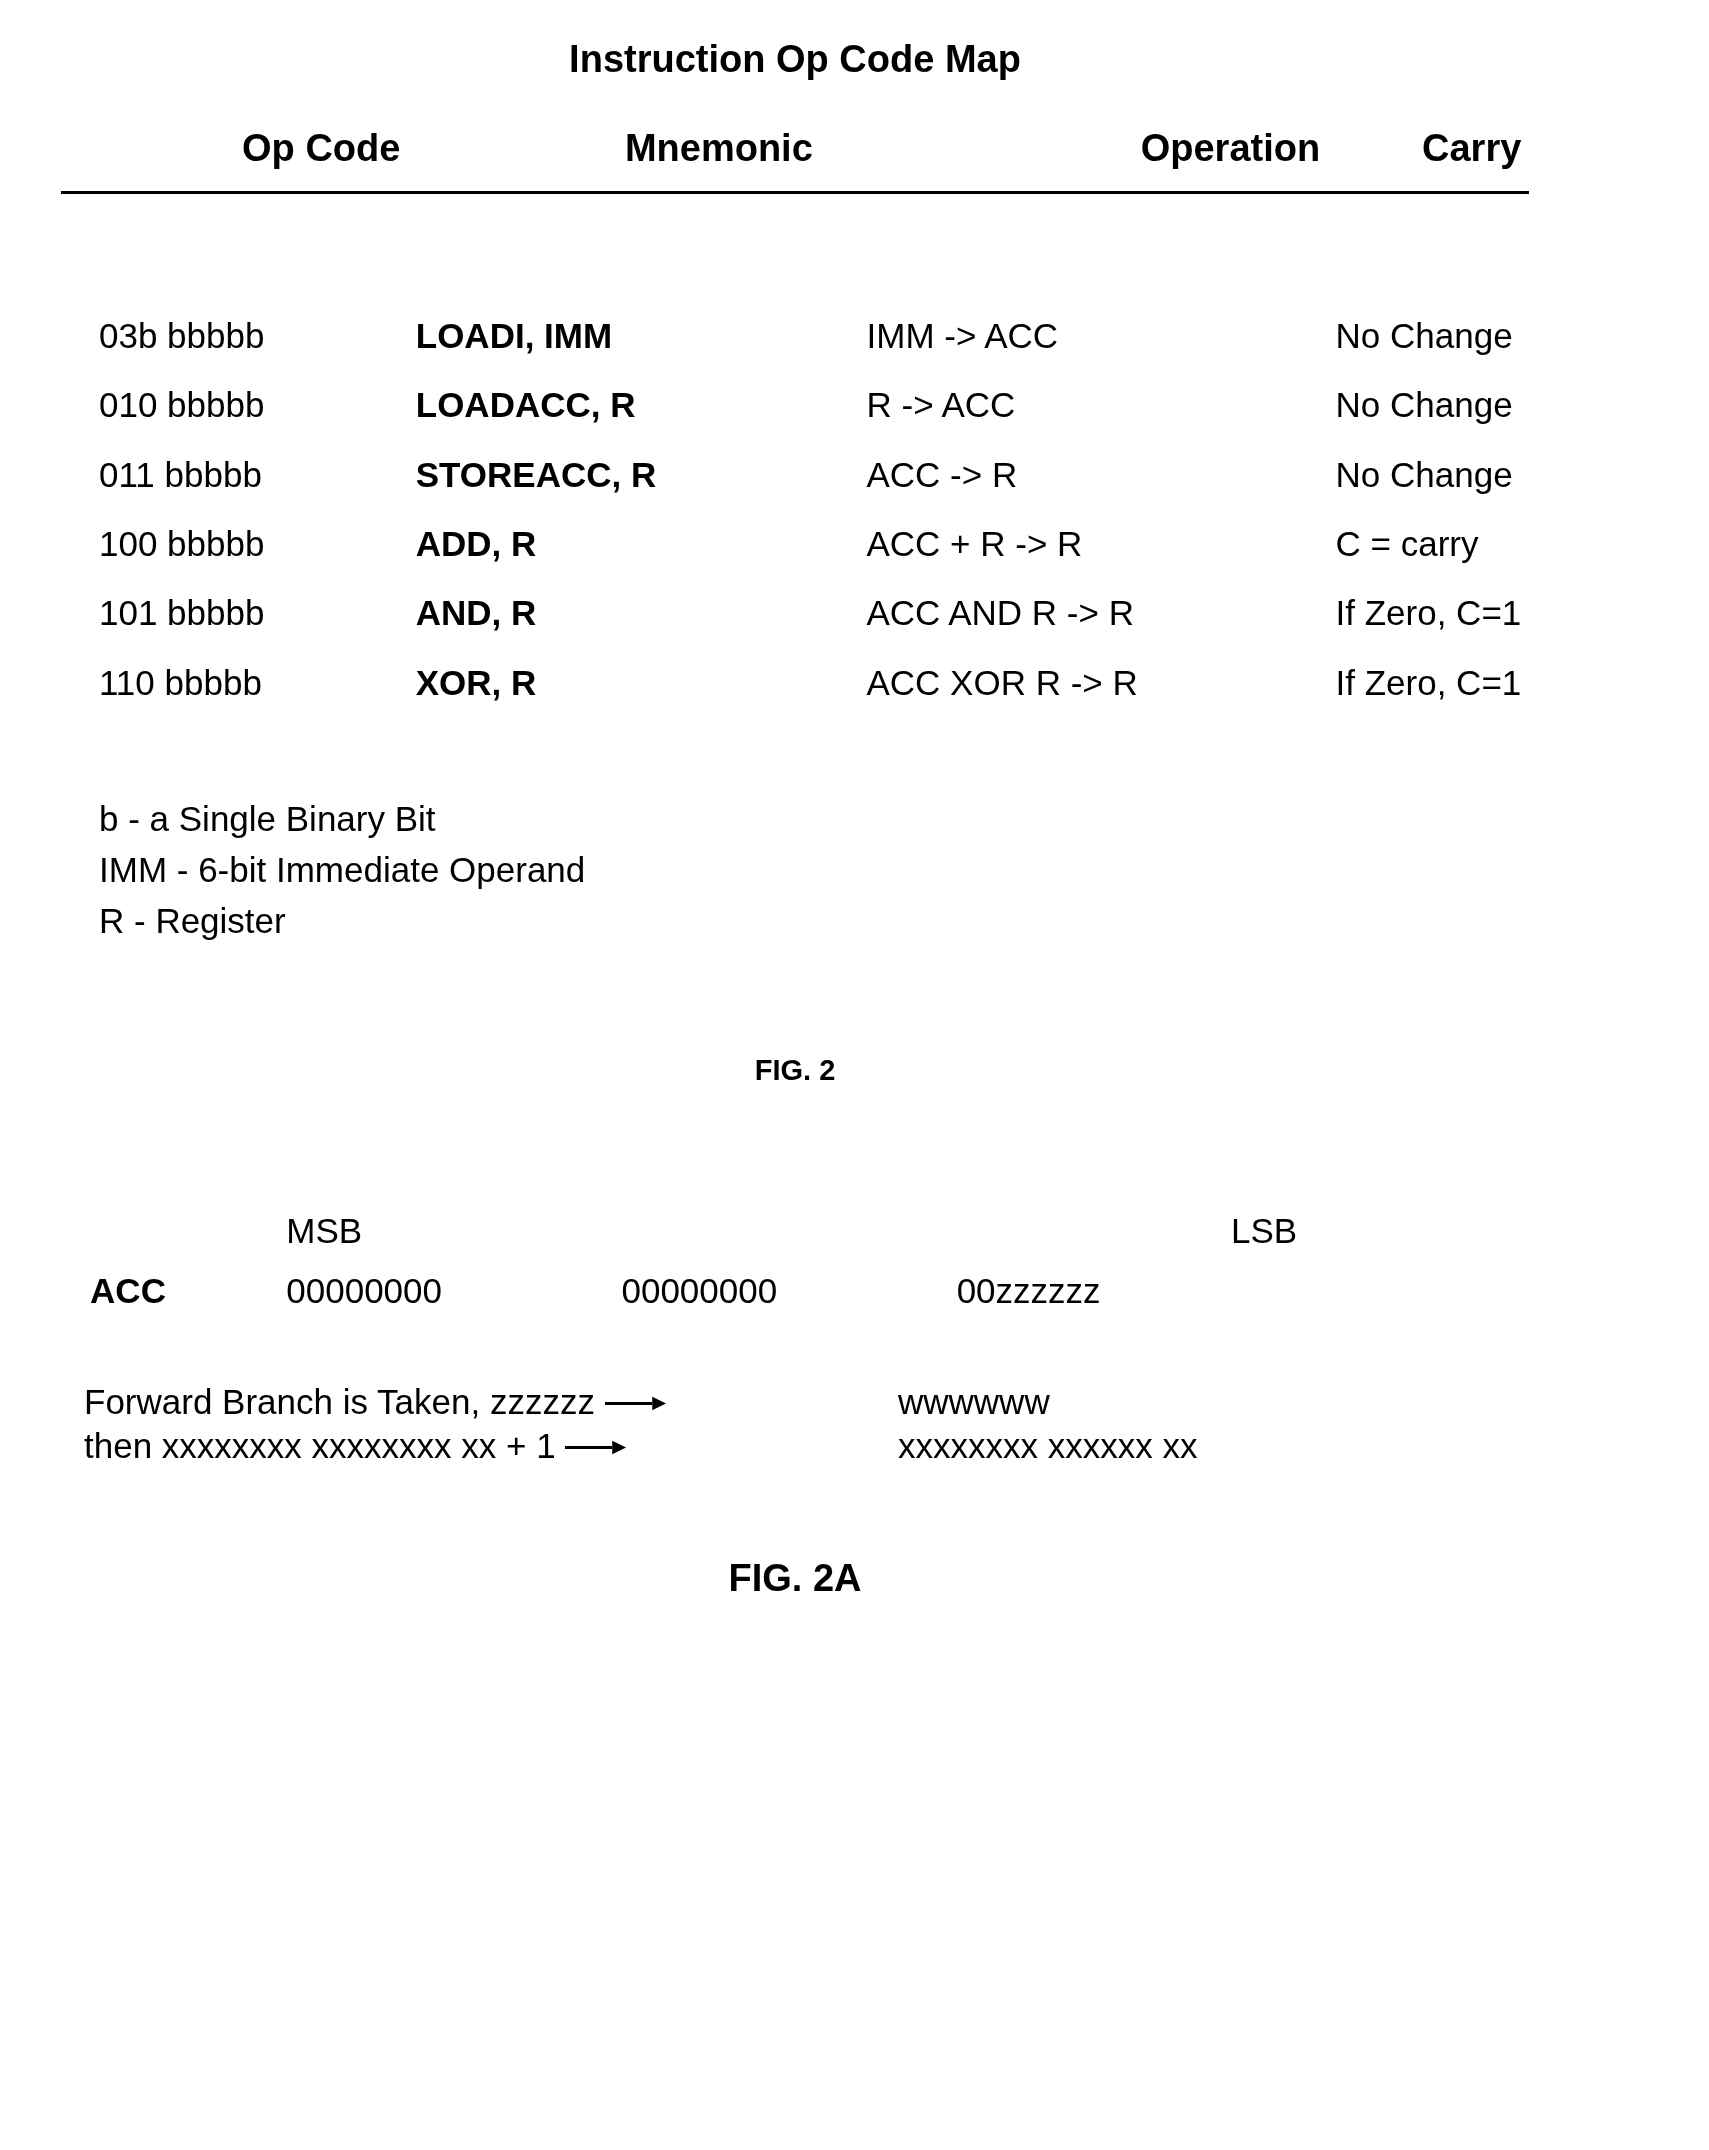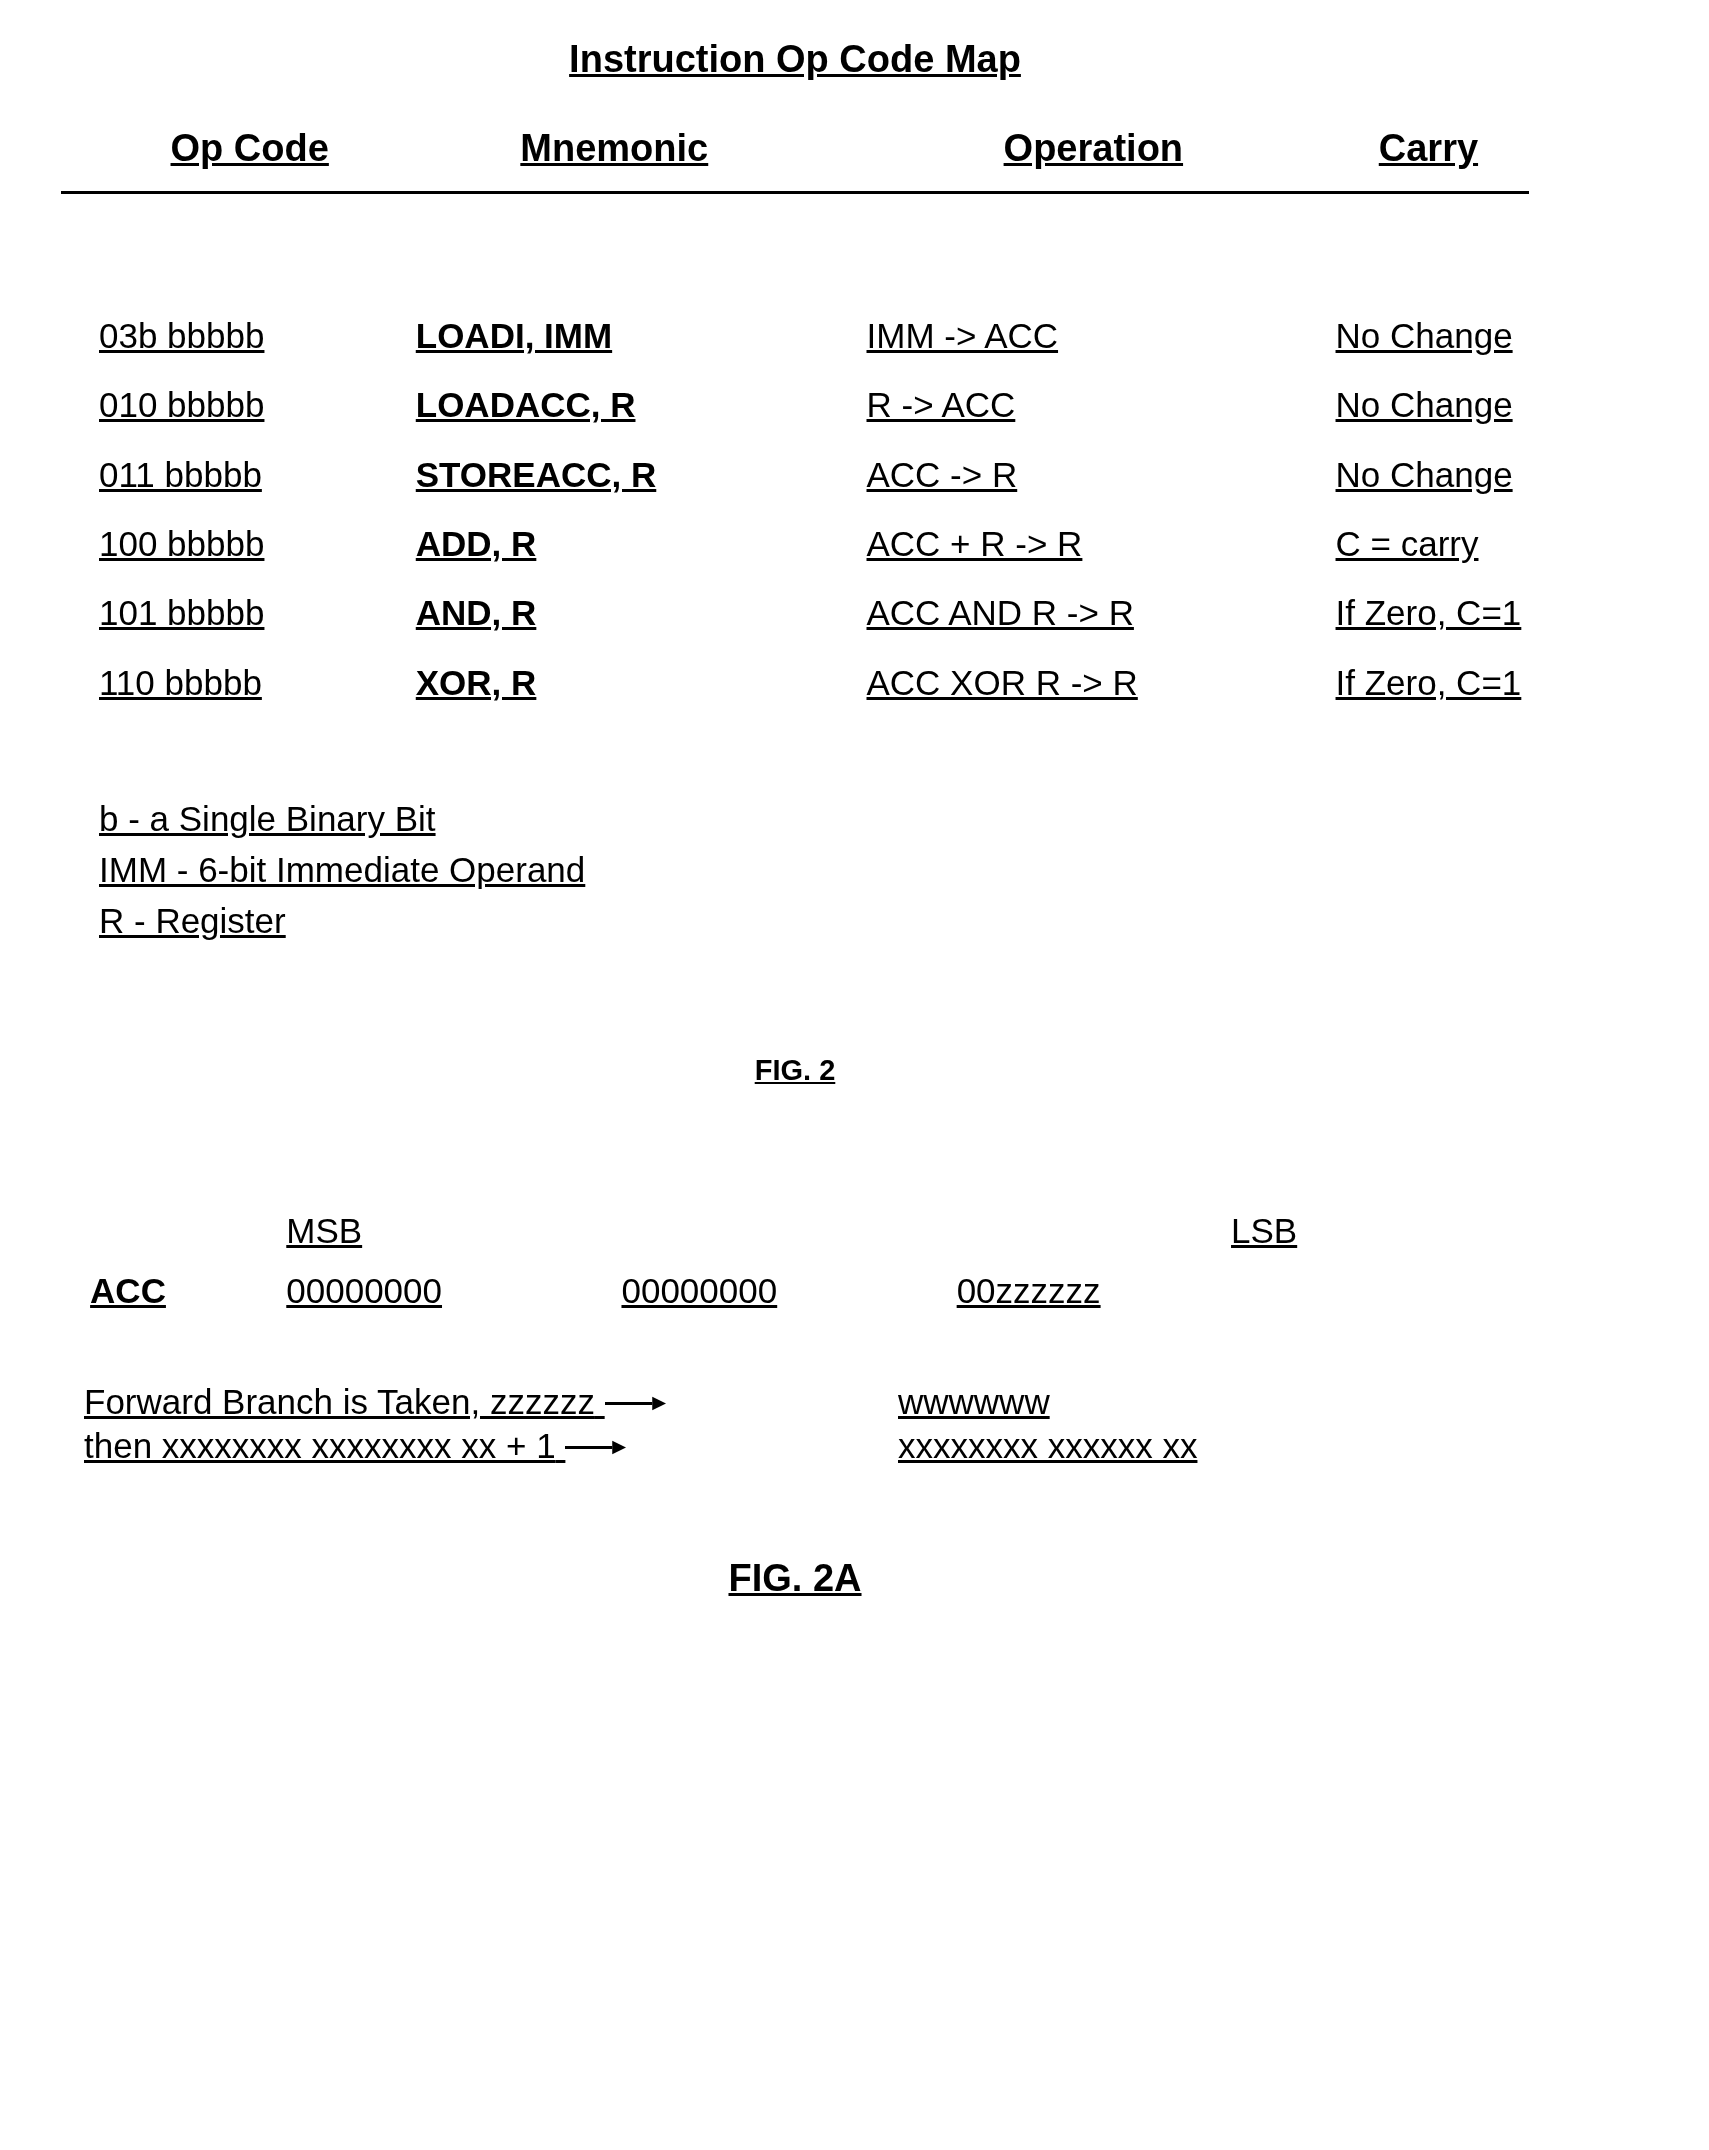--- a/index.html
+++ b/index.html
@@ -9,36 +9,35 @@
     color: #000;
     font-family: Arial, Helvetica, sans-serif;
   }
   .page {
     width: 1590px;
     height: 2151px;
     box-sizing: border-box;
     padding: 31px 61px 31px 61px;
     font-size: 35px;
     line-height: 1.1;
-    text-decoration: underline;
   }
   .title1 {
     text-align: center;
     font-weight: bold;
     font-size: 38px;
     margin-top: 7.7px;
     margin-bottom: 38px;
   }
   table.opmap {
     width: 100%;
     border-collapse: collapse;
     margin-bottom: 77px;
   }
   table.opmap th {
-    text-align: center;
+    text-align: right;
     font-weight: bold;
     font-size: 38px;
     padding: 9.2px 7.7px 21.5px 7.7px;
     border-bottom: 3.1px solid #000;
   }
   table.opmap th.col-opcode { padding-left: 38px; width: 330px; }
   table.opmap th.col-mnem   { width: 430px; }
   table.opmap th.col-op     { width: 492px; padding-left: 46px; }
   table.opmap th.col-carry  { width: auto; }
   table.opmap tbody tr.spacer td { height: 77px; }

